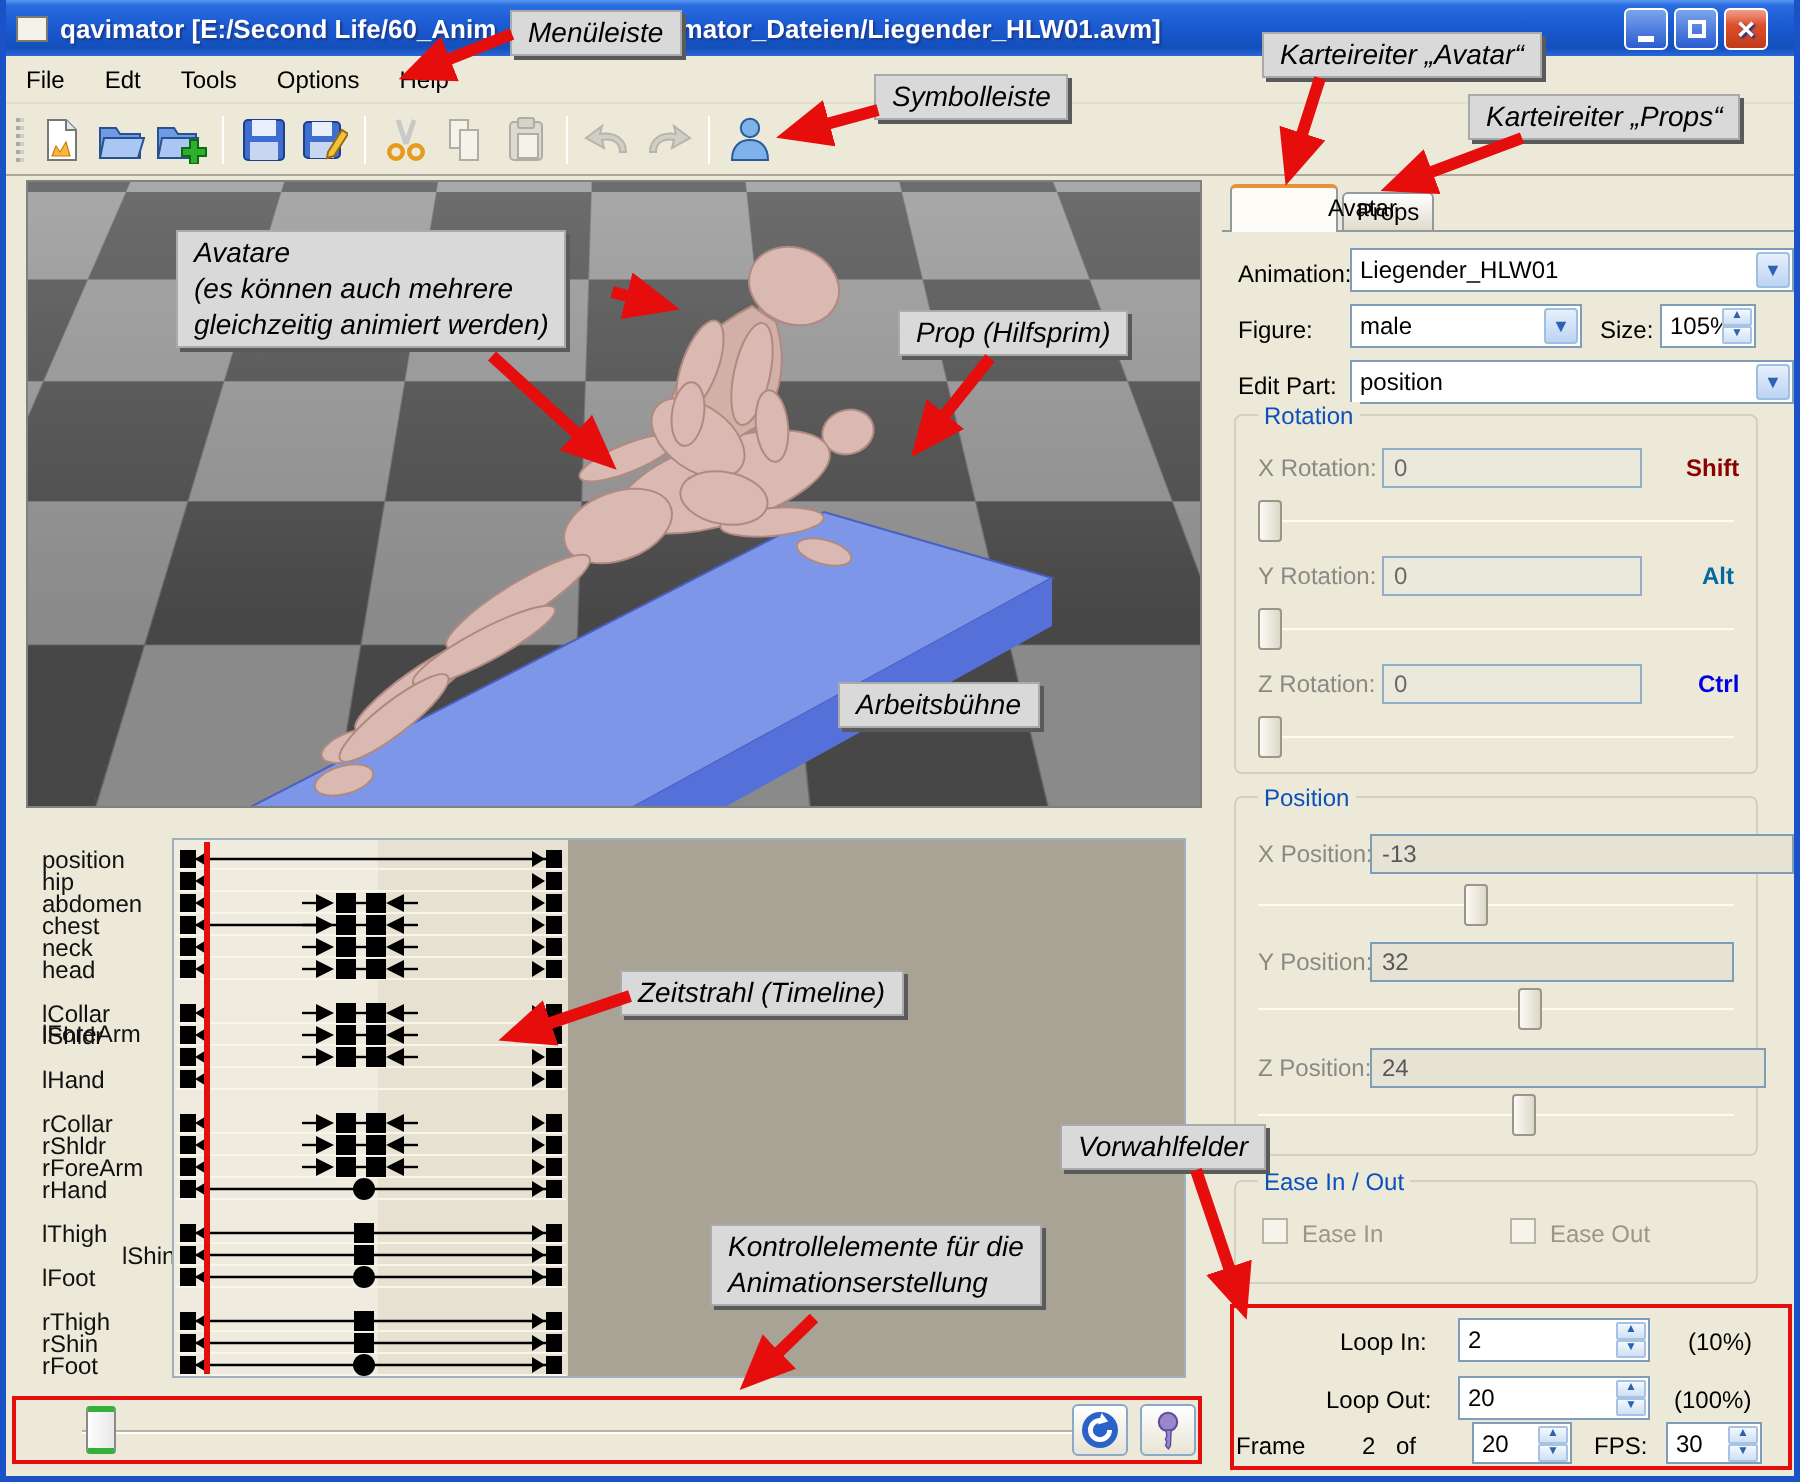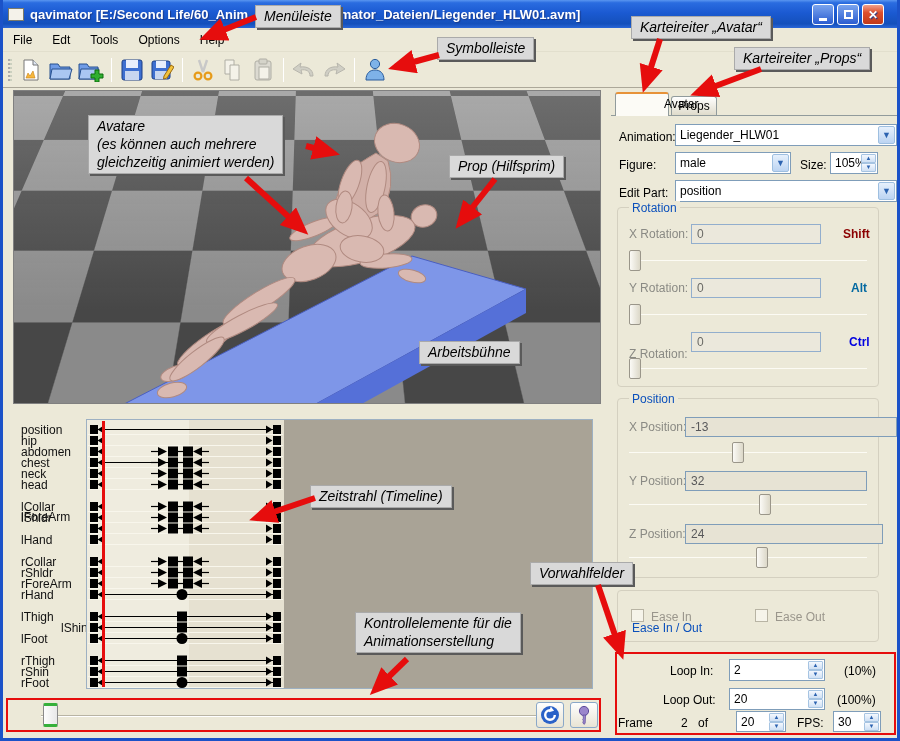--- a/index.html
+++ b/index.html
@@ -531,21 +531,21 @@
   <div class="graylabel" style="left:626px;top:281px;">Y Rotation:</div>
   <div class="dfield" style="left:688px;top:278px;width:130px;">
       <span>0</span>
     </div>
   <div class="modkey" style="left:848px;top:281px;color:#0369a1;">Alt</div>
   <div class="slider-row" style="left:626px;top:304px;width:238px;">
     <div class="slider-track"></div>
       <div class="slider-handle" style="left:0;"></div>
   </div>
 
-  <div class="graylabel" style="left:626px;top:347px;">Z Rotation:</div>
+  <div class="graylabel" style="left:626px;top:335px;">Z Rotation:</div>
   <div class="dfield" style="left:688px;top:332px;width:130px;">
       <span>0</span>
     </div>
   <div class="modkey" style="left:846px;top:335px;color:#0000e0;">Ctrl</div>
   <div class="slider-row" style="left:626px;top:358px;width:238px;">
     <div class="slider-track"></div>
       <div class="slider-handle" style="left:0;"></div>
   </div>
 
   <div class="groupbox" style="left:614px;top:398px;width:262px;height:180px;"></div>
@@ -572,21 +572,21 @@
   <div class="graylabel" style="left:626px;top:527px;">Z Position:</div>
   <div class="pfield" style="left:682px;top:524px;width:198px;">
       <span>24</span>
     </div>
   <div class="slider-row" style="left:626px;top:547px;width:238px;">
     <div class="slider-track"></div>
       <div class="slider-handle pos-handle" style="left: calc(56% - 6px);"></div>
   </div>
 
   <div class="groupbox" style="left:614px;top:590px;width:262px;height:52px;"></div>
-  <div class="groupcap" style="left:626px;top:584px;margin-top:37px;">Ease In / Out</div>
+  <div class="groupcap" style="left:626px;top:584px;">Ease In / Out</div>
   <div class="checkbox" style="left:628px;top:609px;"></div>
   <div class="cblabel" style="left:648px;top:610px;">Ease In</div>
   <div class="checkbox" style="left:752px;top:609px;"></div>
   <div class="cblabel" style="left:772px;top:610px;">Ease Out</div>
 
   <div class="presetbox"></div>
   <div class="ptext" style="left:667px;top:664px;">Loop In:</div>
   <div class="spinbox" style="left:726px;top:659px;width:96px;">
     <span>2</span>
     <div class="spincol">

